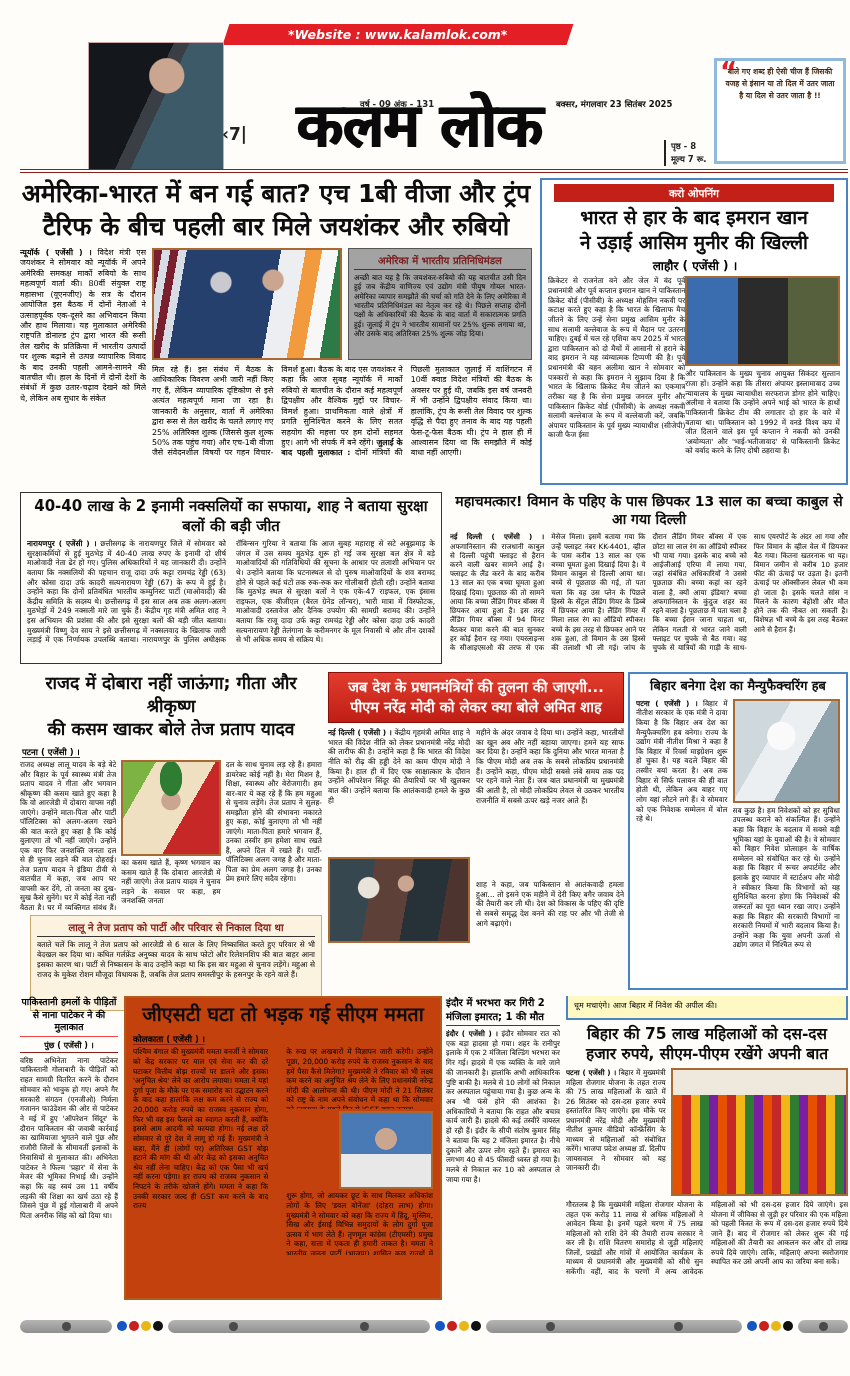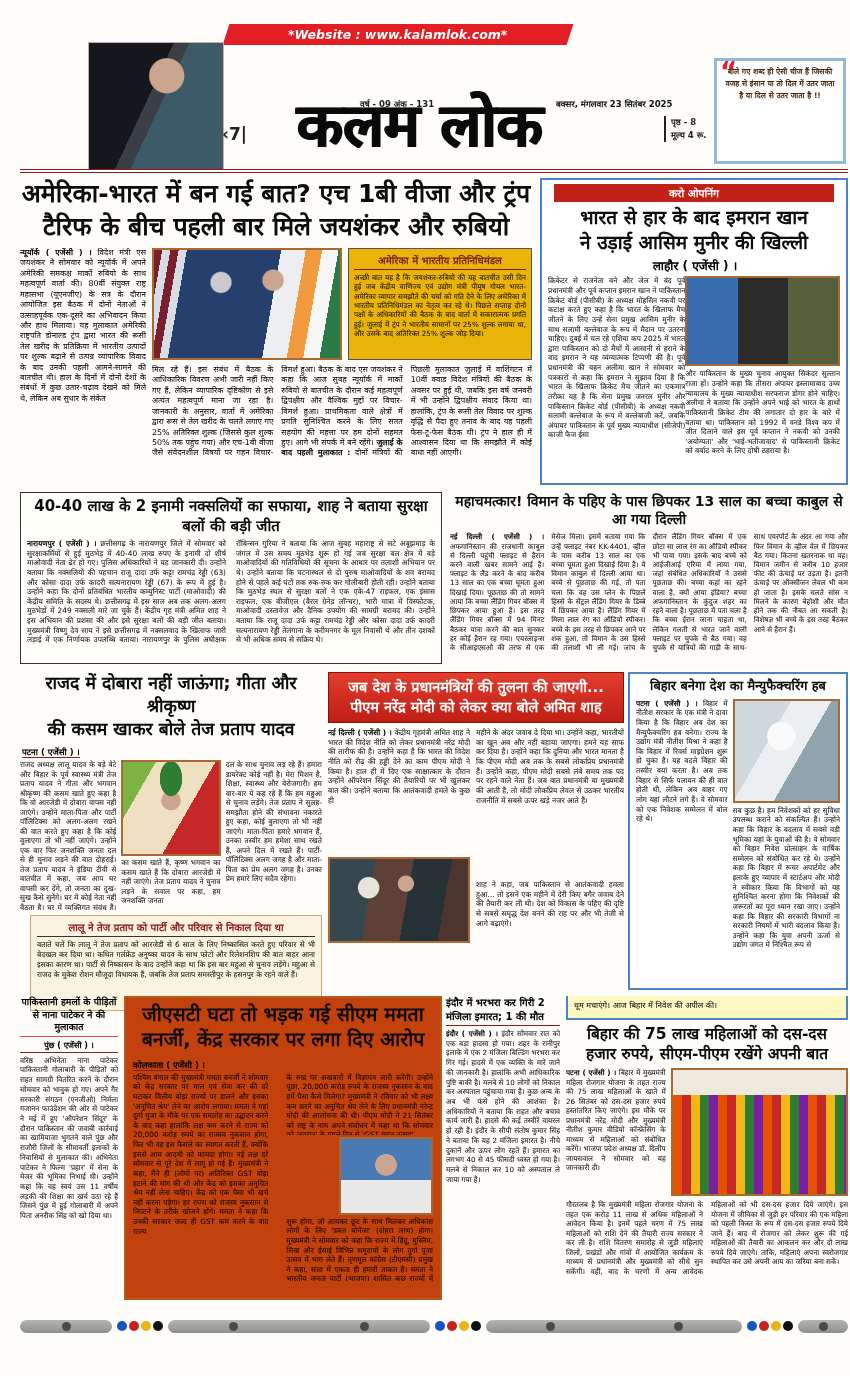--- a/index.html
+++ b/index.html
@@ -16,21 +16,21 @@
     display:flex;align-items:center;justify-content:center;}
   .site-banner span{transform:skewX(18deg);color:#fff;font-size:12.5px;font-weight:bold;font-style:italic;}
   .anchor-photo{left:88px;top:42px;width:134px;height:126px;border:1px solid #caa;
     background:radial-gradient(circle at 58% 26%,#caa58f 0 14%,transparent 15%),
     linear-gradient(115deg,#14181d 0 44%,#3a3f46 44% 52%,#3c5a68 52% 100%);}
   .edition-marker{left:222px;top:124px;width:36px;font-size:17px;font-weight:bold;color:#222;}
   .year-issue{left:360px;top:98px;font-size:8.5px;font-weight:bold;color:#222;}
   .dateline{left:556px;top:98px;font-size:8.5px;font-weight:bold;color:#111;}
   .paper-title{left:175px;top:92px;width:490px;text-align:center;font-size:60px;line-height:1.1;
     font-weight:900;color:#0a0a0a;text-shadow:1px 0 #0a0a0a,-1px 0 #0a0a0a;}
-  .page-price{left:664px;top:116px;border-left:2px solid #222;padding-left:5px;font-size:8.5px;font-weight:bold;color:#222;line-height:1.5;}
+  .page-price{left:664px;top:140px;border-left:2px solid #222;padding-left:5px;font-size:8.5px;font-weight:bold;color:#222;line-height:1.5;}
   .quote-box{left:714px;top:58px;width:132px;height:106px;border:3px solid #8fbadd;background:#fff;
     padding:5px 6px;box-sizing:border-box;text-align:center;font-size:7.6px;font-weight:bold;color:#4a2b12;line-height:1.55;}
   .quote-glyph{position:absolute;left:3px;top:-2px;font-size:26px;color:#e31e24;font-weight:900;line-height:1;}
   .masthead-rule{left:20px;top:169px;width:828px;height:0;border-top:4px double #8c1d18;}
 
   
   .hl{font-weight:900;color:#0d0d0d;text-align:center;line-height:1.3;}
   .photo{box-sizing:border-box;border:2px solid #a86a32;}
   .bluebox{border:2px solid #4a84c4;background:#fff;box-sizing:border-box;}
 
@@ -38,21 +38,21 @@
   .a1{left:20px;top:178px;width:512px;height:307px;}
   .a1 .hl{font-size:25px;}
   .a1-row{display:flex;gap:6px;margin-top:5px;}
   .a1-col1{width:126px;font-size:7.9px;line-height:1.32;height:232px;}
   .a1-right{width:380px;}
   .a1-top{display:flex;gap:6px;}
   .a1-photo{width:190px;height:112px;background:
     radial-gradient(circle at 36% 30%,#c9c9cf 0 7%,transparent 8%),
     radial-gradient(circle at 64% 28%,#caa58f 0 7%,transparent 8%),
     linear-gradient(100deg,#7a1f2e 0 4%,#d8dce4 4% 8%,#7a1f2e 8% 12%,#d8dce4 12% 16%,#26406e 16% 62%,#eceef2 62% 74%,#f29a3e 74% 82%,#f7f7f7 82% 90%,#2c7a45 90% 100%);}
-  .a1-box{flex:1;border:1.5px solid #555;background:#eab308;padding:4px 5px;height:112px;box-sizing:border-box;}
+  .a1-box{flex:1;border:1.5px solid #555;background:#a3a3a3;padding:4px 5px;height:112px;box-sizing:border-box;}
   .a1-box-title{font-size:10px;font-weight:900;color:#7a1f1f;text-align:center;border-bottom:1px solid #7a1f1f;padding-bottom:2px;margin-bottom:3px;}
   .a1-box-text{font-size:7.2px;line-height:1.3;height:84px;}
   .a1-band{margin-top:5px;column-count:3;column-gap:8px;font-size:7.9px;line-height:1.32;height:110px;}
   .lead-in{font-weight:900;}
 
   
   .a2{left:540px;top:178px;width:308px;height:307px;border:2px solid #4a84c4;background:#fff;box-sizing:border-box;padding:4px 6px;}
   .a2-kicker{background:#c32017;color:#fff;font-size:10.5px;font-weight:900;text-align:center;padding:2px 0;margin:0 6px 3px 6px;}
   .a2 .hl{font-size:19px;}
   .a2-byline{font-size:12px;margin:3px 0 2px 2px;text-align:center;}
@@ -172,21 +172,21 @@
   <div class="abs site-banner">
     <span>*Website : www.kalamlok.com*</span>
   </div>
   <div class="abs anchor-photo"></div>
   <div class="abs edition-marker">‹7|</div>
   <div class="abs year-issue">वर्ष - 09 अंक - 131</div>
   <div class="abs dateline">बक्सर, मंगलवार 23 सितंबर 2025</div>
   <div class="abs paper-title">कलम लोक</div>
   <div class="abs page-price">
     <div>पृष्ठ - 8</div>
-    <div>मूल्य 4 रू.</div>
+    <div>मूल्य 7 रू.</div>
   </div>
   <div class="abs quote-box">
     <span class="quote-glyph">“</span>
     <span>बोले गए शब्द ही ऐसी चीज हैं जिसकी वजह से इंसान या तो दिल में उतर जाता है या दिल से उतर जाता है !!</span>
   </div>
   <div class="abs masthead-rule"></div>
 
   <div class="abs a1">
     <div class="hl">अमेरिका-भारत में बन गई बात? एच 1बी वीजा और ट्रंप</div>
     <div class="hl">टैरिफ के बीच पहली बार मिले जयशंकर और रुबियो</div>
@@ -286,21 +286,20 @@
   </div>
 
   <div class="abs patekar">
     <div class="patekar-hl">पाकिस्तानी हमलों के पीड़ितों से नाना पाटेकर ने की मुलाकात</div>
     <div class="patekar-by">पुंछ ( एजेंसी ) ।</div>
     <p class="patekar-txt just">वरिष्ठ अभिनेता नाना पाटेकर पाकिस्तानी गोलाबारी के पीड़ितों को राहत सामग्री वितरित करने के दौरान सोमवार को भावुक हो गए। अपने गैर सरकारी संगठन (एनजीओ) निर्मला गजानन फाउंडेशन की ओर से पाटेकर ने मई में हुए 'ऑपरेशन सिंदूर' के दौरान पाकिस्तान की जवाबी कार्रवाई का खामियाजा भुगतने वाले पुंछ और राजौरी जिलों के सीमावर्ती इलाकों के निवासियों से मुलाकात की। अभिनेता पाटेकर ने फिल्म 'प्रहार' में सेना के मेजर की भूमिका निभाई थी। उन्होंने कहा कि वह स्वयं उस 11 वर्षीय लड़की की शिक्षा का खर्च उठा रहे हैं जिसने पुंछ में हुई गोलाबारी में अपने पिता अनरीक सिंह को खो दिया था।</p>
   </div>
 
   <div class="abs gst">
     <div class="hl">जीएसटी घटा तो भड़क गई सीएम ममता</div>
-    <div class="hl">बनर्जी, केंद्र सरकार पर लगा दिए आरोप</div>
     <div class="gst-byline byline">कोलकाता ( एजेंसी ) ।</div>
     <div class="gst-body">
       <p class="gst-c1 just">पश्चिम बंगाल की मुख्यमंत्री ममता बनर्जी ने सोमवार को केंद्र सरकार पर माल एवं सेवा कर की दरें घटाकर वित्तीय बोझ राज्यों पर डालने और इसका 'अनुचित श्रेय' लेने का आरोप लगाया। ममता ने यहां दुर्गा पूजा के मौके पर एक समारोह का उद्घाटन करने के बाद कहा हालांकि लक्ष कम करने से राज्य को 20,000 करोड़ रुपये का राजस्व नुकसान होगा, फिर भी वह इस फैसले का स्वागत करती हैं, क्योंकि इससे आम आदमी को फायदा होगा। नई लक्ष दरें सोमवार से पूरे देश में लागू हो गई हैं। मुख्यमंत्री ने कहा, मैंने ही (लोगों पर) अतिरिक्त GST बोझ हटाने की मांग की थी और केंद्र को इसका अनुचित श्रेय नहीं लेना चाहिए। केंद्र को एक पैसा भी खर्च नहीं करना पड़ेगा। हर राज्य को राजस्व नुकसान से निपटने के तरीके खोजने होंगे। ममता ने कहा कि उनकी सरकार जल्द ही GST कम करने के बाद राज्य</p>
       <div class="gst-c2">
         <p class="p1 just">के रुख पर अखबारों में विज्ञापन जारी करेंगी। उन्होंने पूछा, 20,000 करोड़ रुपये के राजस्व नुकसान के बाद हमें पैसा कैसे मिलेगा? मुख्यमंत्री ने रविवार को भी लक्ष्य कम करने का अनुचित श्रेय लेने के लिए प्रधानमंत्री नरेन्द्र मोदी की आलोचना की थी। पीएम मोदी ने 21 सितंबर को राष्ट्र के नाम अपने संबोधन में कहा था कि सोमवार को 'नवरात्र' के पहले दिन से 'GST बचत उत्सव'</p>
         <div class="photo gst-photo"></div>
         <p class="p2 just">शुरू होगा, जो आयकर छूट के साथ मिलकर अधिकांश लोगों के लिए 'डबल बोनेंजा' (दोहरा लाभ) होगा। मुख्यमंत्री ने सोमवार को कहा कि राज्य में हिंदू, मुस्लिम, सिख और ईसाई विभिन्न समुदायों के लोग दुर्गा पूजा उत्सव में भाग लेते हैं। तृणमूल कांग्रेस (टीएमसी) प्रमुख ने कहा, सत्ता में एकता ही हमारी ताकत है। ममता ने भारतीय जनता पार्टी (भाजपा) शासित कुछ राज्यों में बांग्ला भाषी प्रवासियों का कथित तौर पर उत्पीड़न किए जाने के मुद्दे का जिक्र करते हुए कहा, मुझे हर भाषा से प्यार है, लेकिन मैं अपनी भाषा का अपमान बर्दाश्त नहीं कर सकती।</p>
       </div>
     </div>
   </div>

